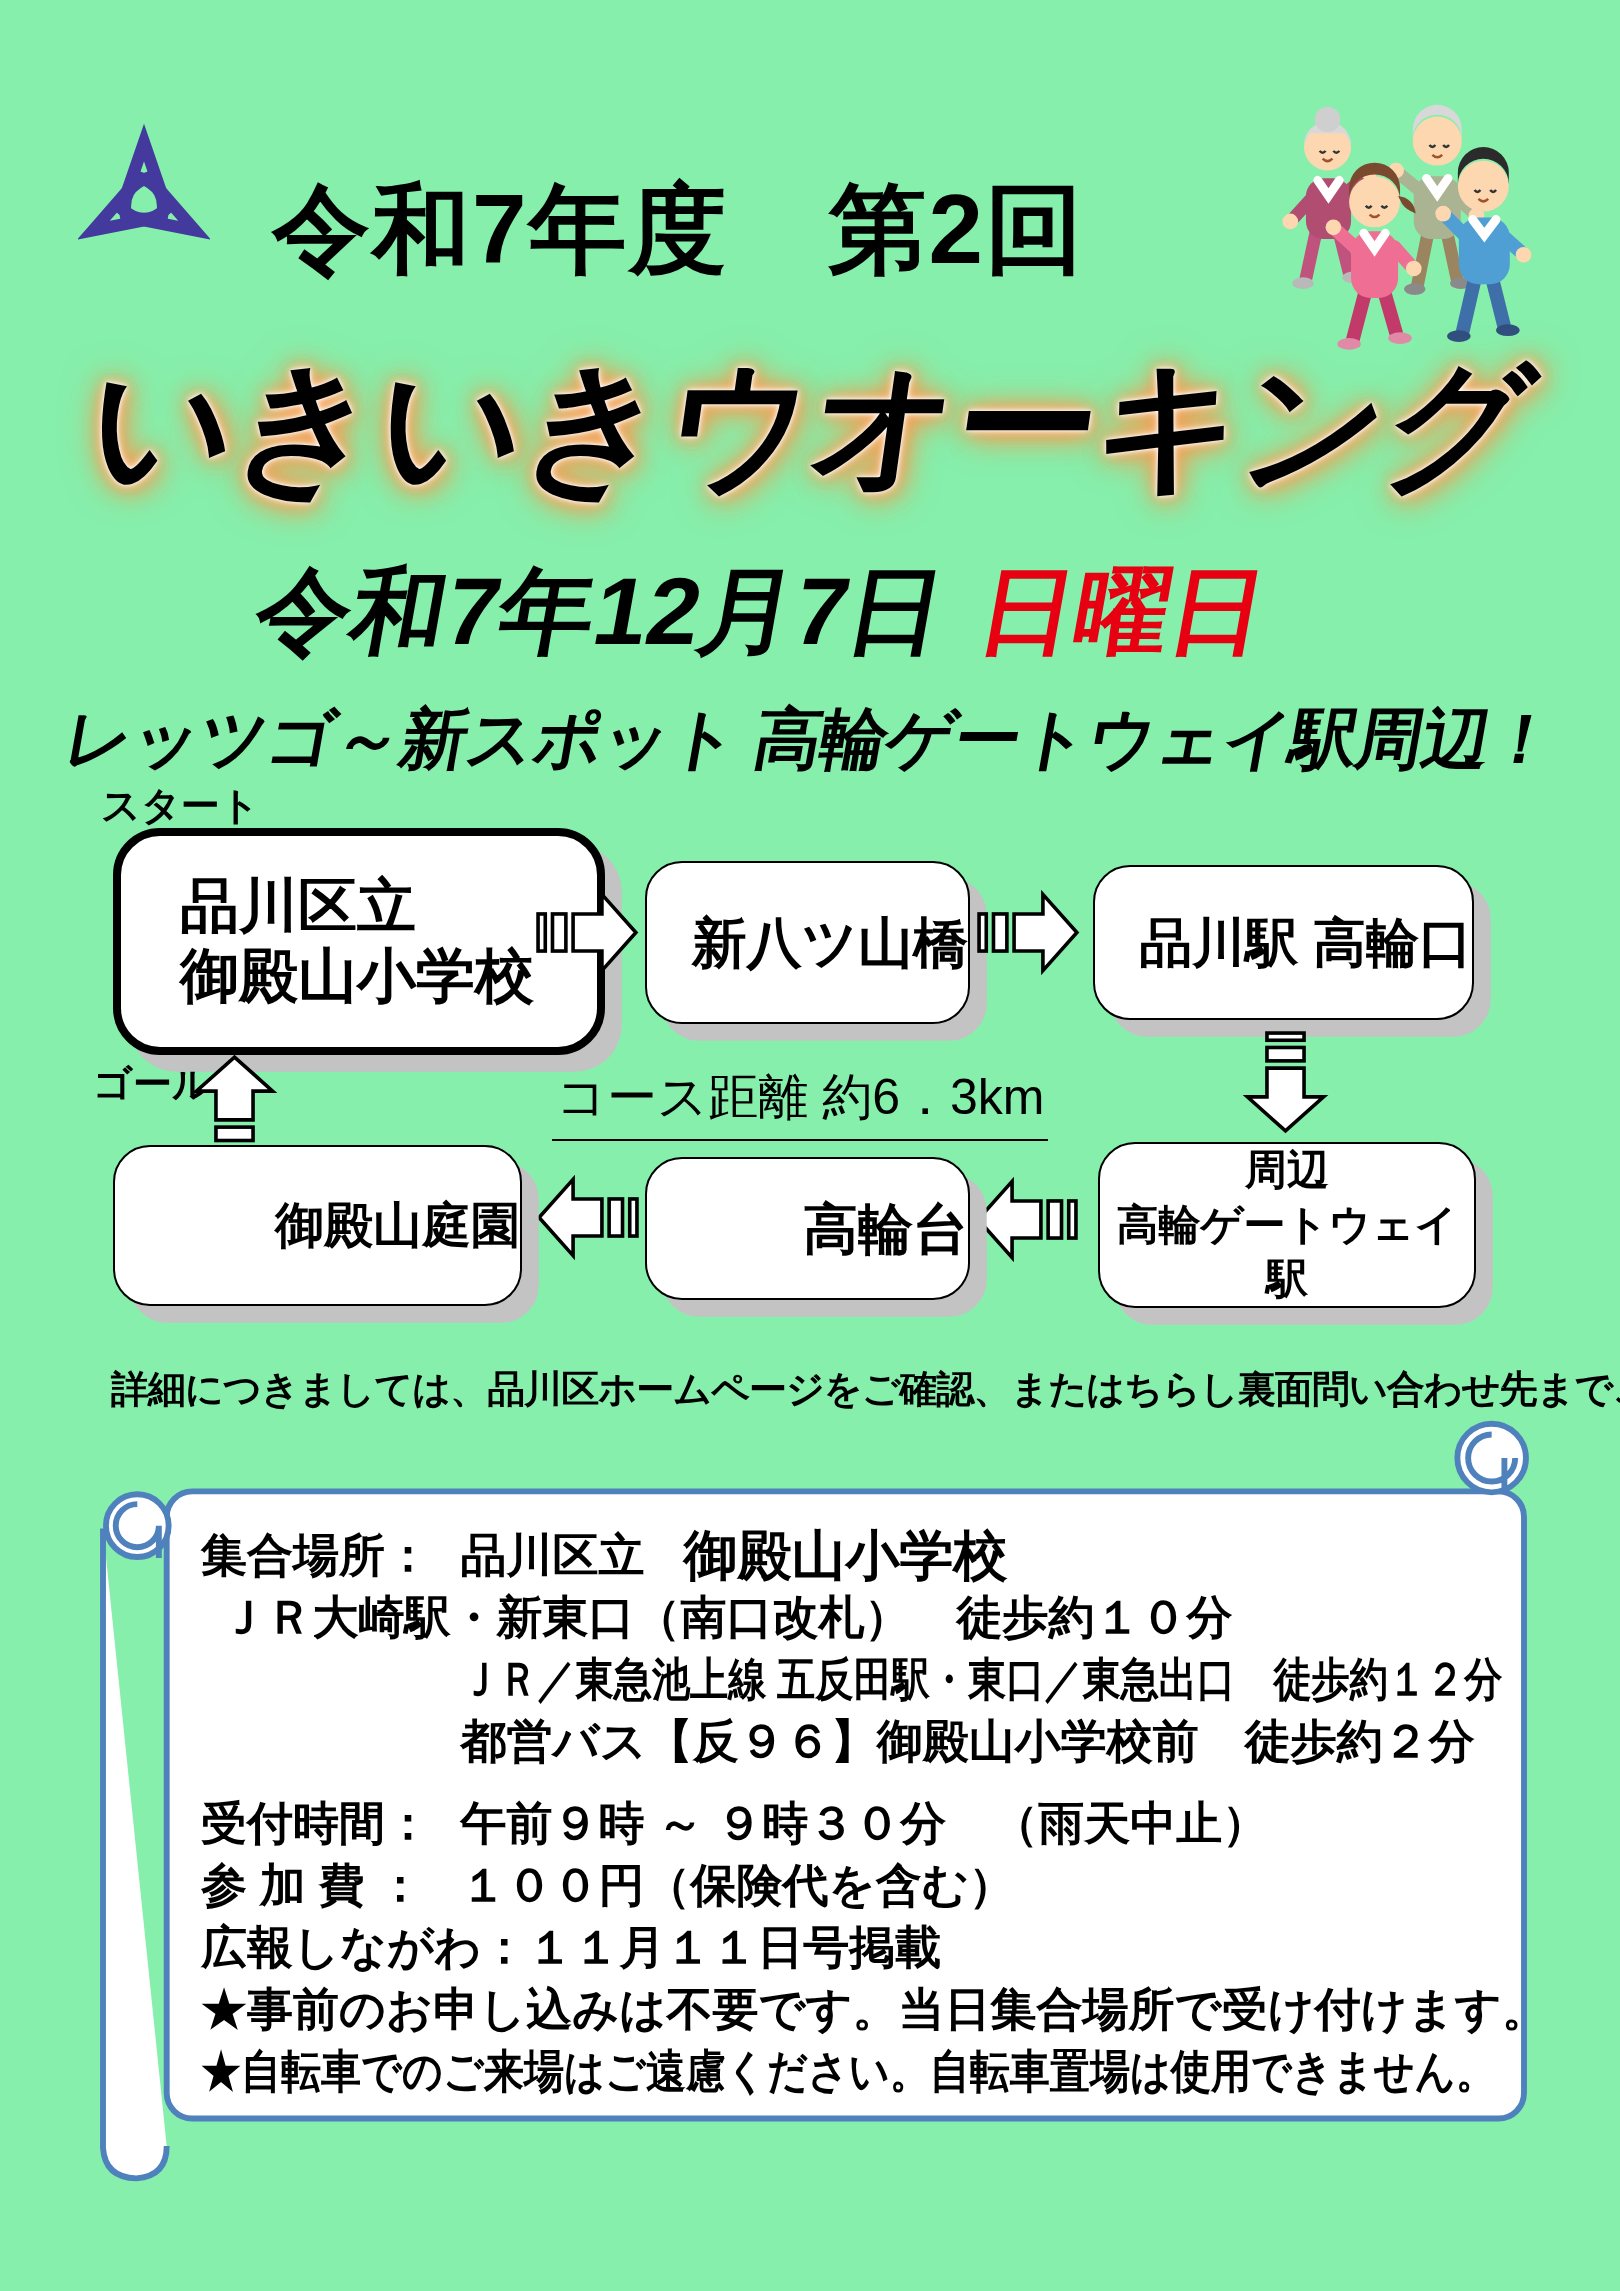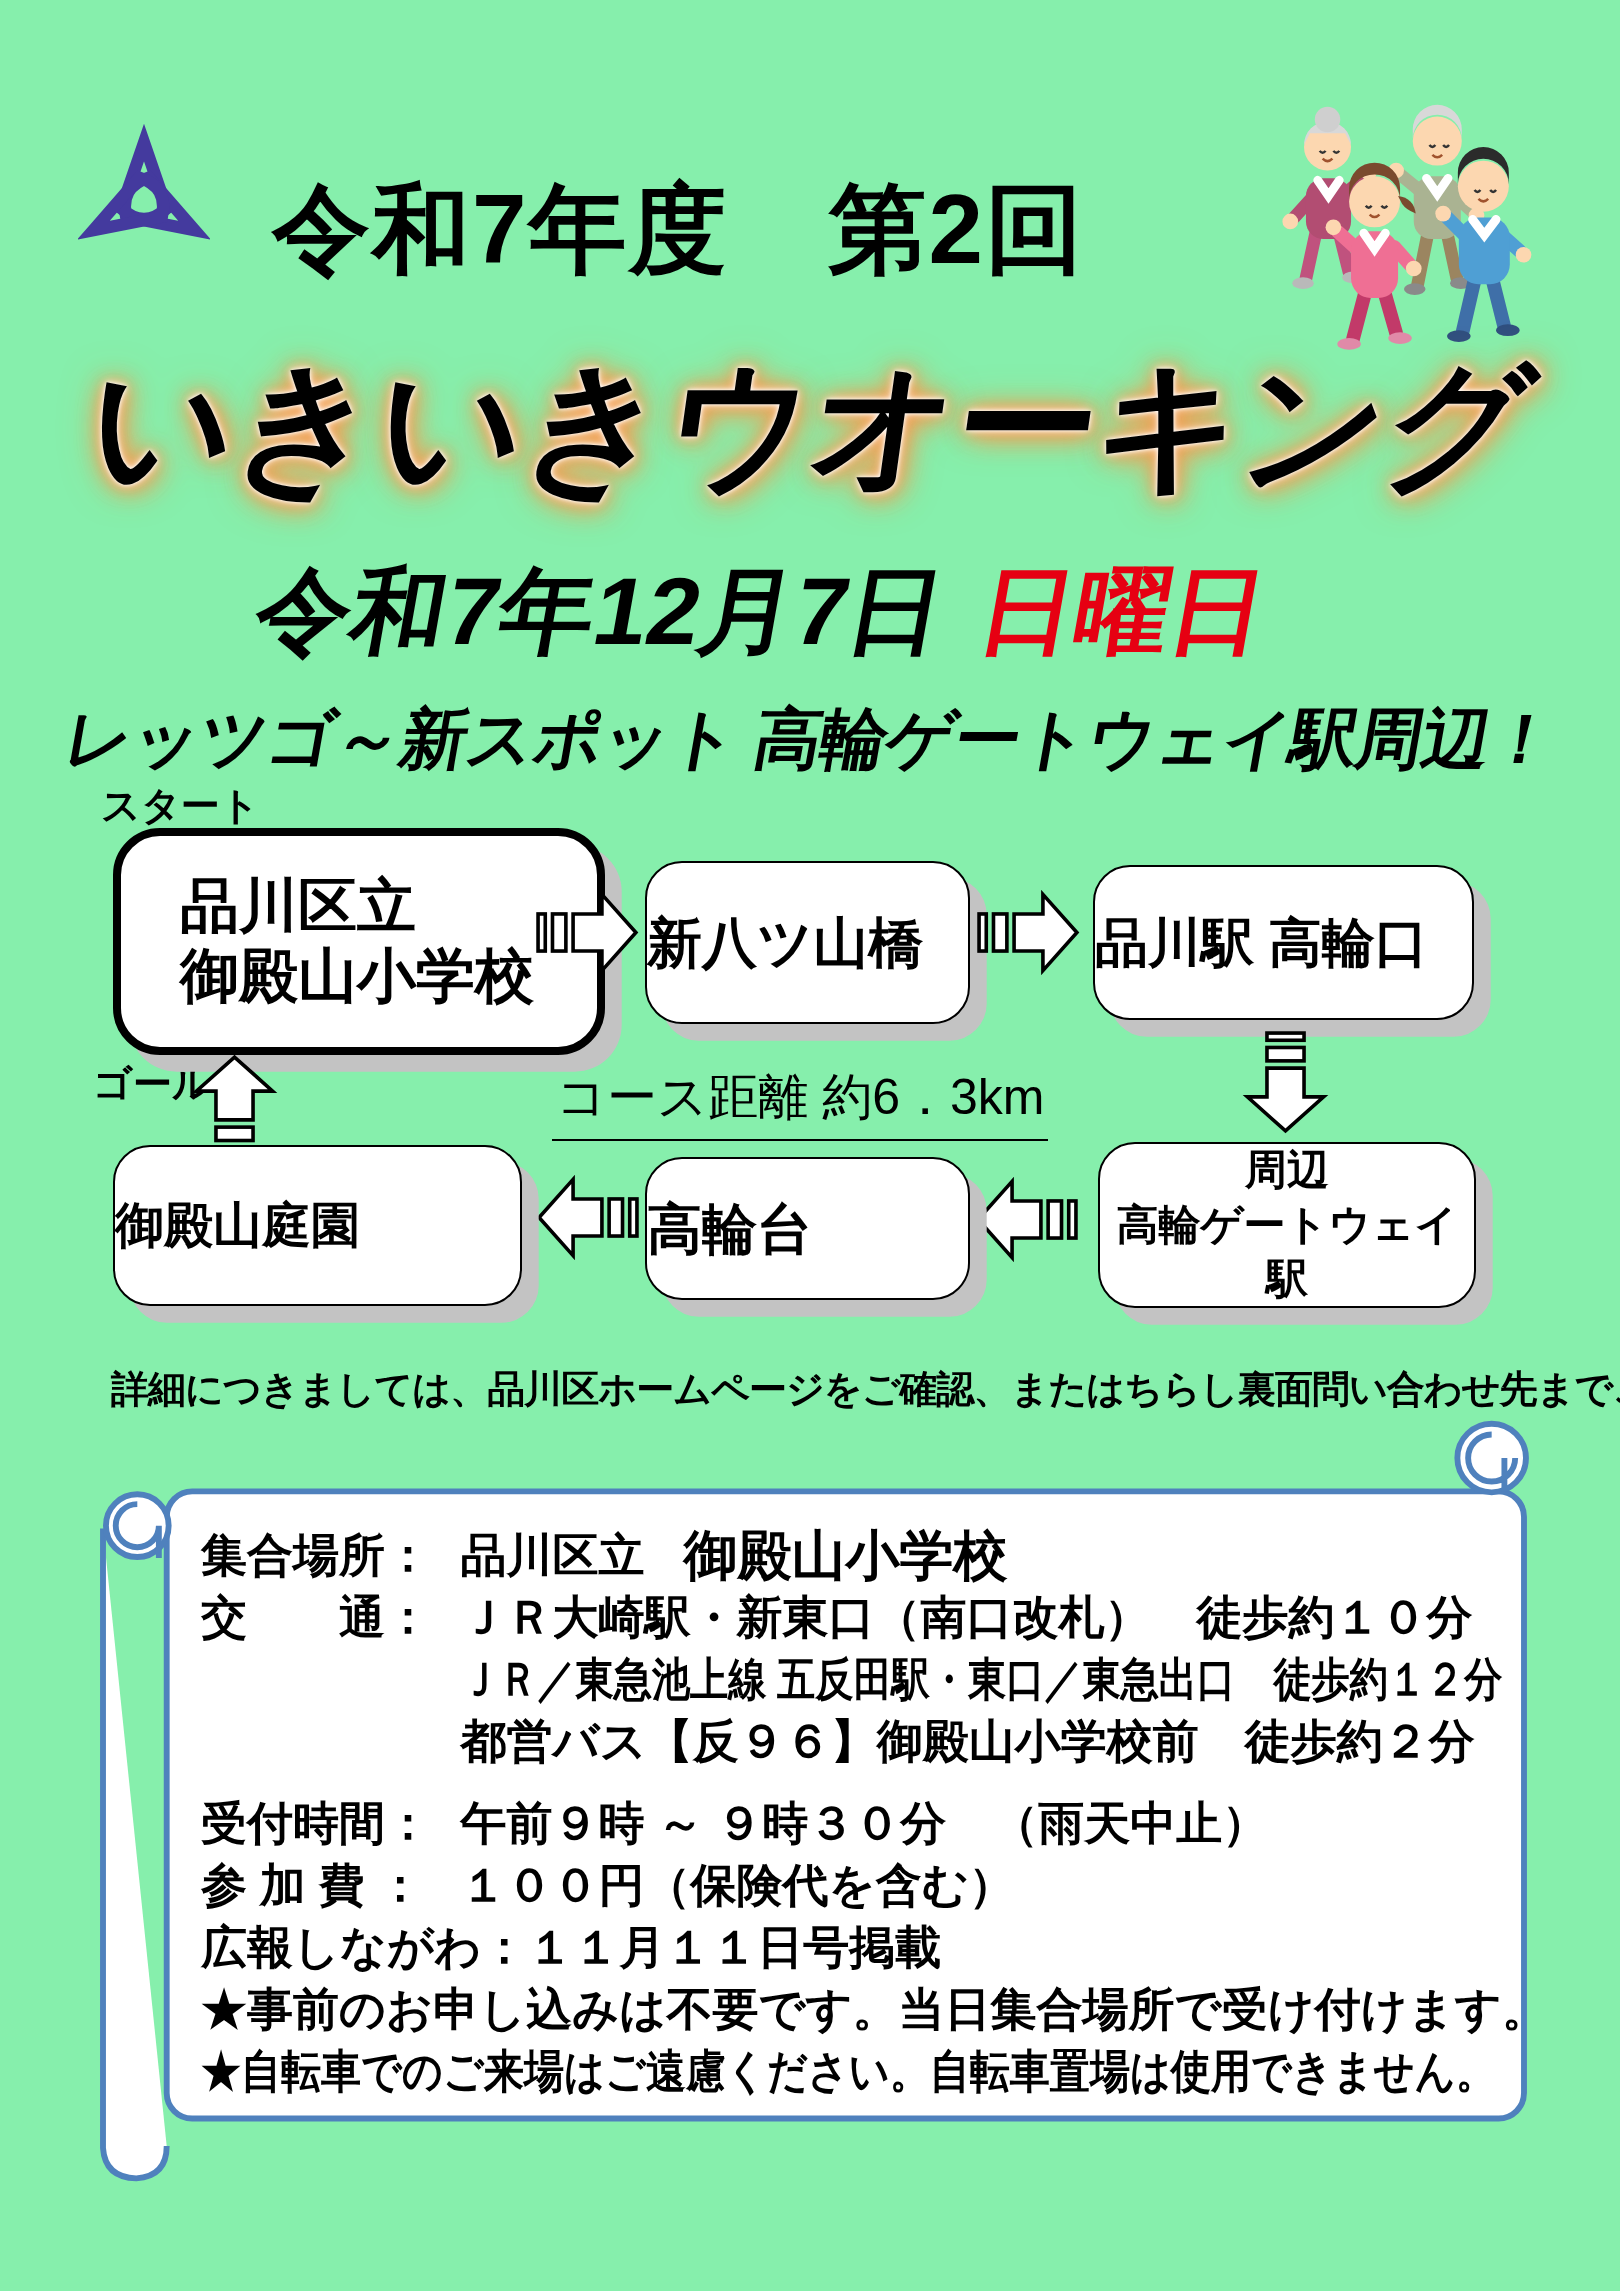--- a/index.html
+++ b/index.html
@@ -17,21 +17,21 @@
       0 0 39px rgba(248,158,82,.8),4.9px 4.9px 27.4px rgba(248,158,82,.9);}
   .date-line{left:47%;top:549px;transform:translateX(-50%) skewX(-10deg);
     font-size:95px;font-weight:900;}
   .date-line .wk{color:#e60012;margin-left:37px;}
   .subtitle{left:50%;top:694px;transform:translateX(-50%) skewX(-10deg);
     font-size:67px;font-weight:900;letter-spacing:-1px;}
 
   
   .flow-label{font-size:39px;font-weight:900;}
   .stop{background:#fff;border:2.9px solid #000;border-radius:37px;
-    box-shadow:16.7px 16.7px 0 #c3c3c3;display:flex;align-items:center;justify-content:flex-start;
+    box-shadow:16.7px 16.7px 0 #c3c3c3;display:flex;align-items:center;justify-content:flex-end;
     font-weight:900;text-align:center;line-height:1.2;}
   .stop-start{border-width:8.8px;border-radius:47px;justify-content:flex-start;
     text-align:left;padding-left:59px;font-size:59px;line-height:1.18;}
   .arrow-svg{display:block;}
   .arr-left{transform:scaleX(-1);}
   .arr-down{transform:rotate(90deg);}
   .arr-up{transform:rotate(-90deg);}
   .distance{left:552px;top:1064px;font-size:50px;font-weight:500;
     border-bottom:2.9px solid #000;padding:0 3.9px 7.8px 3.9px;}
 
@@ -246,21 +246,20 @@
     </g>
   </svg>
 
   <div class="abs scroll-content">
     <div class="srow">
       <span class="lbl">集合場所：</span>
       <span class="val">品川区立</span>
       <span class="em">御殿山小学校</span>
     </div>
     <div class="srow">
-      <span class="lbl">交　　通：</span>
       <span class="val">ＪＲ大崎駅・新東口（南口改札）　徒歩約１０分</span>
     </div>
     <div class="srow">
       <span class="lbl"></span>
       <span class="val fit83">ＪＲ／東急池上線 五反田駅・東口／東急出口　徒歩約１２分</span>
     </div>
     <div class="srow">
       <span class="lbl"></span>
       <span class="val">都営バス【反９６】御殿山小学校前　徒歩約２分</span>
     </div>

